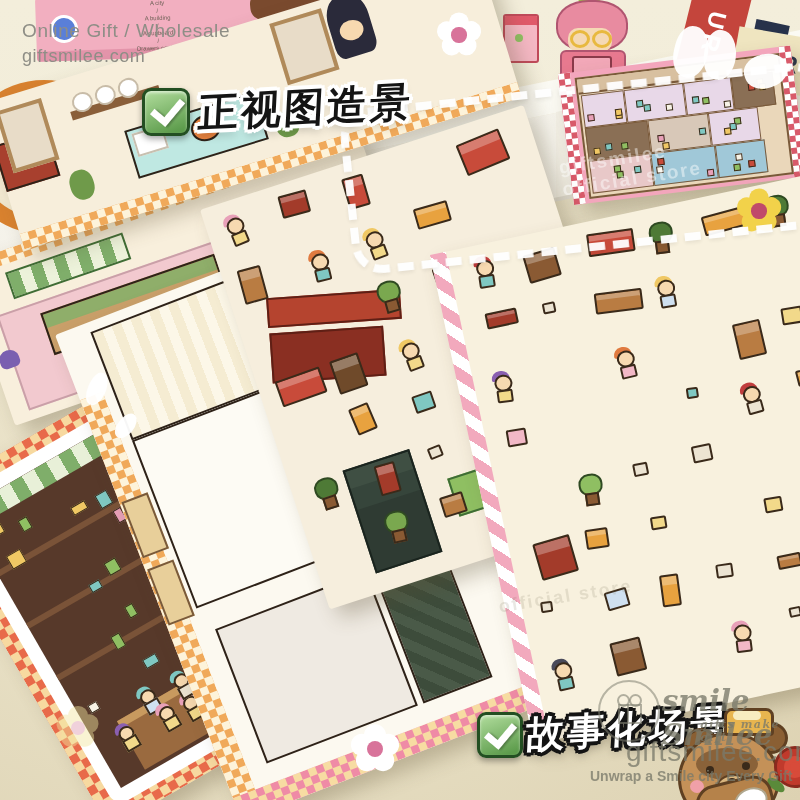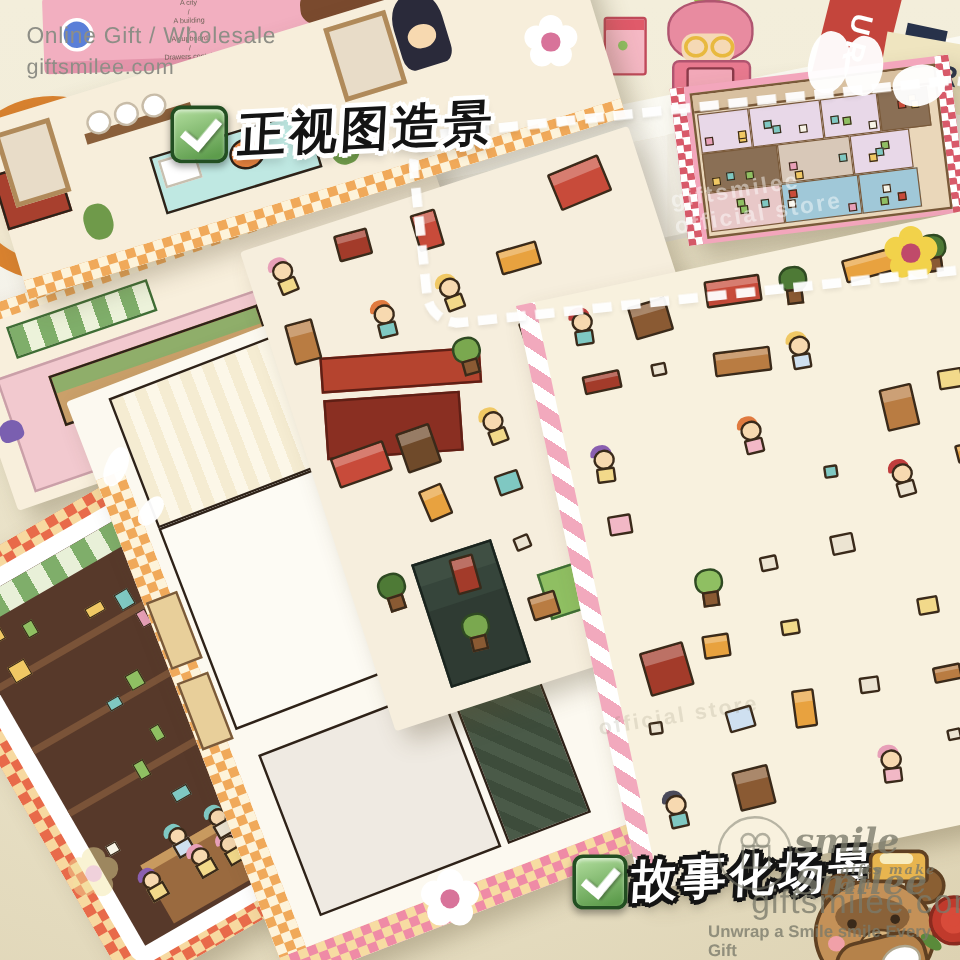--- a/index.html
+++ b/index.html
@@ -539,15 +539,15 @@
 
   <div class="abs" style="left:598px;top:680px;width:58px;height:58px;border-radius:50%;border:2px solid rgba(130,130,115,.55);z-index:16">
     <span class="abs" style="left:18px;top:22px;width:20px;height:16px;border:2px solid rgba(130,130,115,.6)"></span>
     <span class="abs" style="left:27px;top:22px;width:2px;height:18px;background:rgba(130,130,115,.6)"></span>
     <span class="abs" style="left:17px;top:12px;width:9px;height:9px;border-radius:50%;border:2px solid rgba(130,130,115,.6)"></span>
     <span class="abs" style="left:29px;top:12px;width:9px;height:9px;border-radius:50%;border:2px solid rgba(130,130,115,.6)"></span>
   </div>
   <div class="abs wm wm-brand" style="left:662px;top:684px;font-size:29px;z-index:16">smile Smilee</div>
   <div class="abs wm wm-brand" style="left:700px;top:718px;font-size:11px;letter-spacing:1.5px;z-index:16">gifts make gift</div>
   <div class="abs wm" style="left:626px;top:736px;font-size:28px;letter-spacing:1px;z-index:16">giftsmilee.com</div>
-  <div class="abs wm" style="left:590px;top:768px;font-size:14px;font-weight:bold;z-index:16">Unwrap a Smile smile Every Gift</div>
+  <div class="abs wm" style="left:590px;top:768px;font-size:14px;font-weight:bold;z-index:16">Unwrap a Smile city Every Gift</div>
 
 </div>
 
 </body></html>

